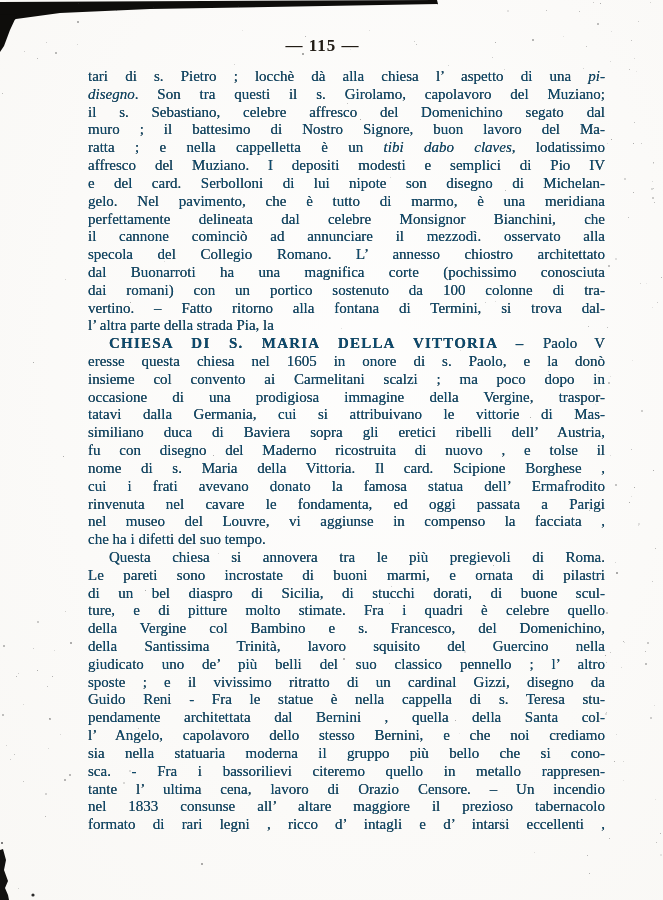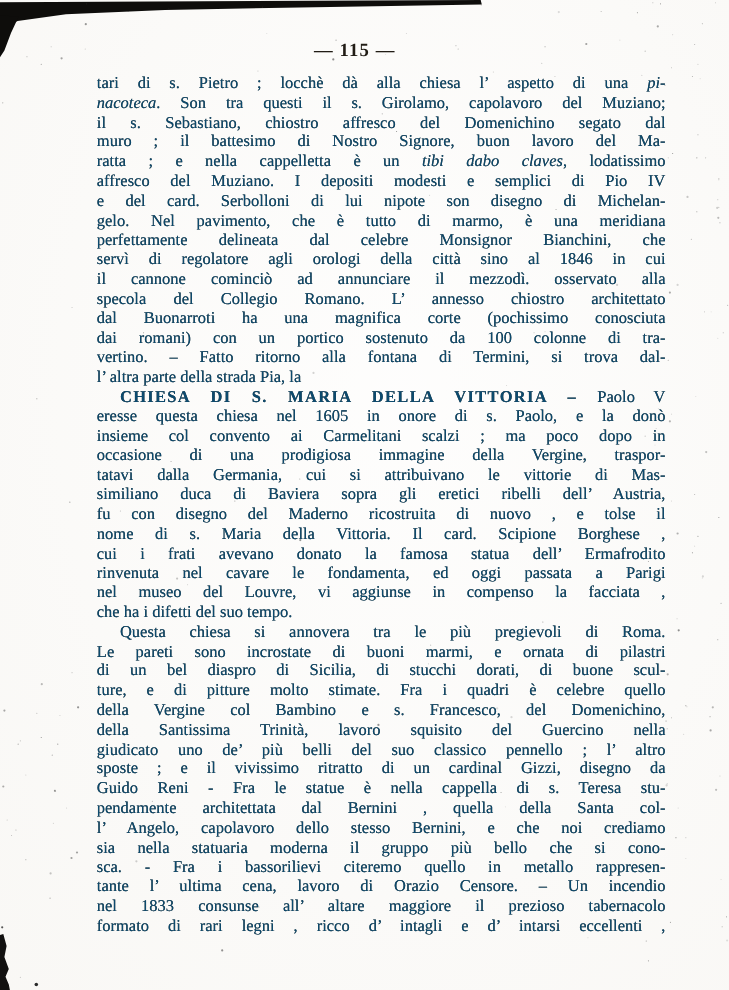--- a/index.html
+++ b/index.html
@@ -251,29 +251,28 @@
     <i style="left: 606px; top: 612px; width: 2px; height: 2px; opacity: 0.38;"></i>
     <i style="left: 534px; top: 852px; width: 1px; height: 1px; opacity: 0.18;"></i>
     <i style="left: 155px; top: 419px; width: 1px; height: 1px; opacity: 0.46;"></i>
     <i style="left: 459px; top: 733px; width: 1px; height: 1px; opacity: 0.12;"></i>
   </div>
 
 <div class="pagenum">— 115 —</div>
 
 <div class="textblock">
     <div class="tline"><span>tari di s. Pietro ; locchè dà alla chiesa l’ aspetto di una </span><span class="i">pi-</span></div>
-    <div class="tline"><span class="i">nacoteca</span><span>. Son tra questi il s. Girolamo, capolavoro del Muziano;</span></div>
-    <div class="tline"><span>il s. Sebastiano, chiostro affresco del Domenichino segato dal</span></div>
+    <div class="tline"><span class="i">disegno</span><span>. Son tra questi il s. Girolamo, capolavoro del Muziano;</span></div>
+    <div class="tline"><span>il s. Sebastiano, celebre affresco del Domenichino segato dal</span></div>
     <div class="tline"><span>muro ; il battesimo di Nostro Signore, buon lavoro del Ma-</span></div>
     <div class="tline"><span>ratta ; e nella cappelletta è un </span><span class="i">tibi dabo claves</span><span>, lodatissimo</span></div>
     <div class="tline"><span>affresco del Muziano. I depositi modesti e semplici di Pio IV</span></div>
     <div class="tline"><span>e del card. Serbolloni di lui nipote son disegno di Michelan-</span></div>
     <div class="tline"><span>gelo. Nel pavimento, che è tutto di marmo, è una meridiana</span></div>
     <div class="tline"><span>perfettamente delineata dal celebre Monsignor Bianchini, che</span></div>
-    <div class="tline"><span>servì di regolatore agli orologi della città sino al 1846 in cui</span></div>
     <div class="tline"><span>il cannone cominciò ad annunciare il mezzodì. osservato alla</span></div>
     <div class="tline"><span>specola del Collegio Romano. L’ annesso chiostro architettato</span></div>
     <div class="tline"><span>dal Buonarroti ha una magnifica corte (pochissimo conosciuta</span></div>
     <div class="tline"><span>dai romani) con un portico sostenuto da 100 colonne di tra-</span></div>
     <div class="tline"><span>vertino. – Fatto ritorno alla fontana di Termini, si trova dal-</span></div>
     <div class="tline nojust"><span>l’ altra parte della strada Pia, la</span></div>
     <div class="tline ind"><span class="b">CHIESA DI S. MARIA DELLA VITTORIA – </span><span>Paolo V</span></div>
     <div class="tline"><span>eresse questa chiesa nel 1605 in onore di s. Paolo, e la donò</span></div>
     <div class="tline"><span>insieme col convento ai Carmelitani scalzi ; ma poco dopo in</span></div>
     <div class="tline"><span>occasione di una prodigiosa immagine della Vergine, traspor-</span></div>

